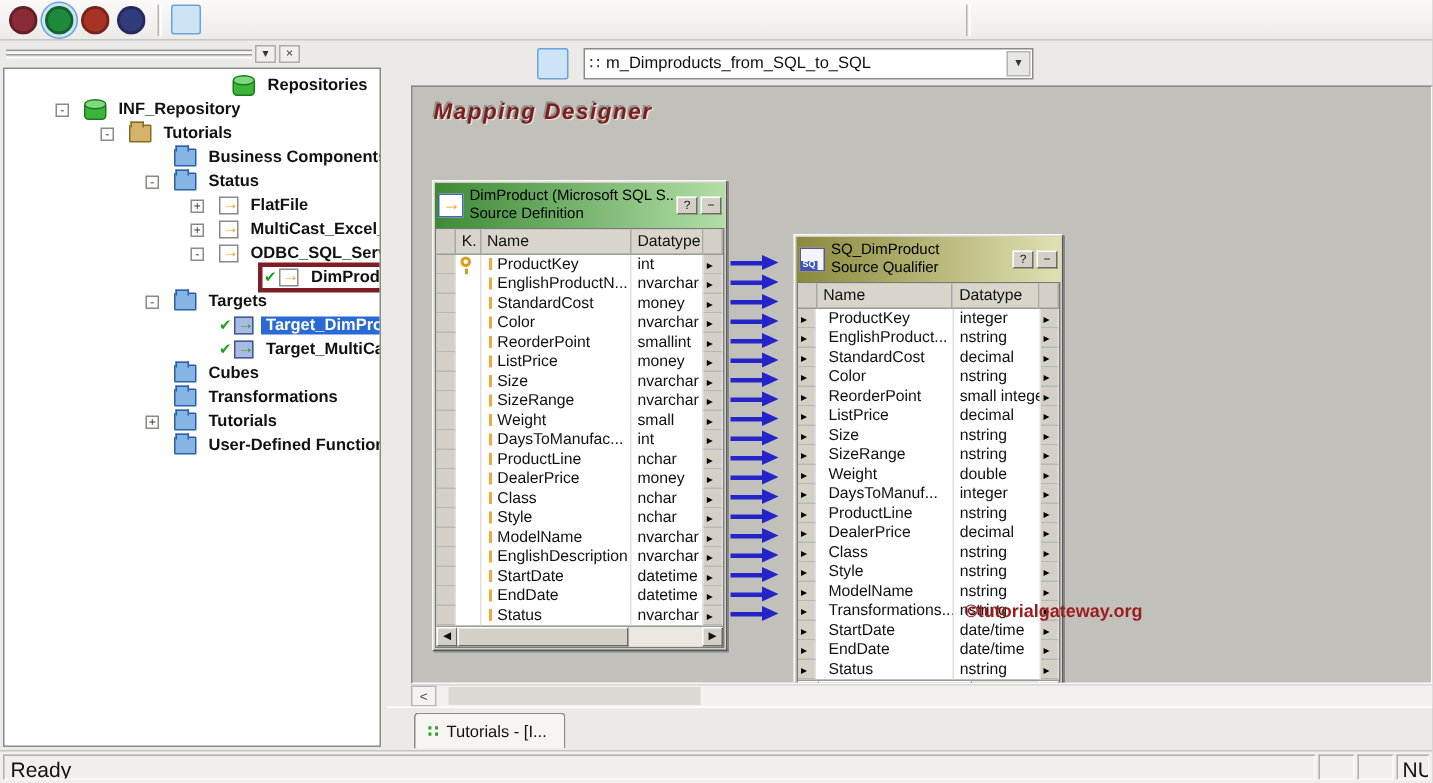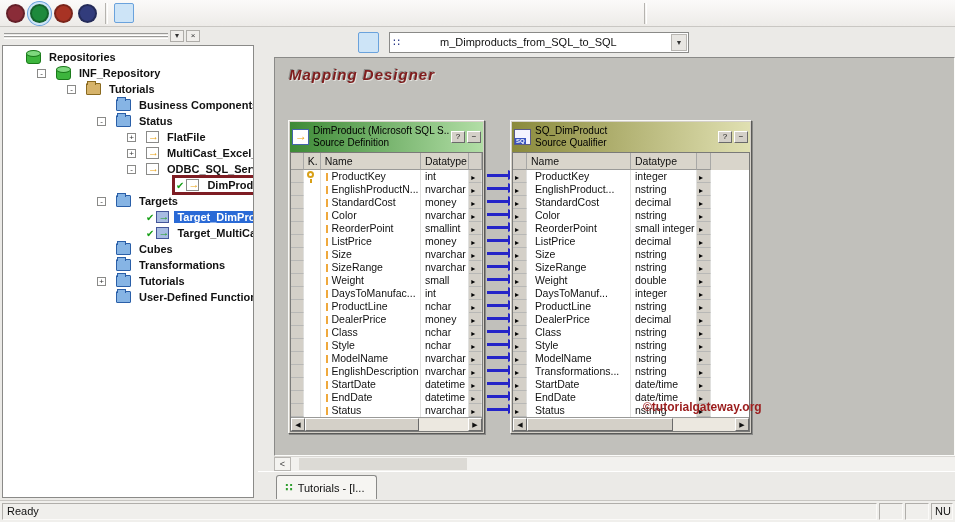--- a/index.html
+++ b/index.html
@@ -30,21 +30,21 @@
   .left-col { width:258px; flex:none; display:flex; flex-direction:column; }
   .dock-strip { height:16px; display:flex; align-items:center; padding:2px 2px 0 2px; }
   .grip { width:164px; margin-left:2px; }
   .grip div { height:3px; border-top:1px solid #9a9a98; border-bottom:1px solid #fff; }
   .ds-btn { width:14px; height:12px; background:#f0eeeb; border:1px solid #aeaca8; font-size:8px;
     line-height:9px; text-align:center; margin-left:2px; color:#333; }
   .navigator { flex:1; margin:2px 4px 2px 2px; background:#fff; border:1px solid #8a8a88; overflow:hidden; padding-top:3px; }
 
   
   .tree-row { display:flex; align-items:center; height:16px; font-weight:bold; white-space:nowrap; }
-  .tree-row[data-level="0"]{padding-left:4px;} .tree-row[data-level="1"]{padding-left:34px;}
+  .tree-row[data-level="0"]{padding-left:4px;justify-content:flex-end;} .tree-row[data-level="1"]{padding-left:34px;}
   .tree-row[data-level="2"]{padding-left:64px;} .tree-row[data-level="3"]{padding-left:94px;}
   .tree-row[data-level="4"]{padding-left:124px;} .tree-row[data-level="5"]{padding-left:154px;}
   .expand { width:18px; flex:none; }
   .expand span { display:none; width:9px; height:9px; border:1px solid #8a8a88; background:#fff;
     font-size:8px; line-height:7px; text-align:center; color:#333; font-weight:normal; }
   .tree-row[data-expand] .expand span { display:block; }
   .boxwrap { display:flex; align-items:center; padding:1px 5px 1px 1px; }
   .tree-row[data-boxed="true"] .boxwrap { outline:3px solid #7e1d23; }
   .check { display:none; color:#18a018; font-size:10px; margin-right:2px; }
   .check::before { content:"✔"; }
@@ -72,35 +72,35 @@
 
   
   .right-col { flex:1; display:flex; flex-direction:column; min-width:0; }
   .designer-toolbar { height:30px; display:flex; align-items:center; padding-left:16px; }
   .dticon { width:21px; height:21px; display:flex; align-items:center; justify-content:center;
     border:1px solid transparent; border-radius:2px; font-size:13px; }
   .dticon[data-selected="true"]{ background:#cde4f7; border-color:#6aa2dc; }
   .combobox { display:flex; align-items:center; width:300px; height:21px; background:#fff;
     border:1px solid #8a8a88; margin-left:10px; padding:1px 1px 1px 3px; }
   .cb-icon { color:#16267e; font-size:11px; margin-right:4px; }
-  .cb-text { flex:1; font-size:11px; white-space:nowrap; overflow:hidden;margin-left:36px; }
+  .cb-text { flex:1; font-size:11px; white-space:nowrap; overflow:hidden; }
   .cb-btn { width:16px; height:17px; background:#e8e6e2; border:1px solid #b8b6b2; text-align:center;
     font-size:7px; line-height:15px; color:#333; }
 
   .canvas { position:relative; flex:1; margin-left:16px; background:#c1c0bb; overflow:hidden;
     border:1px solid; border-color:#8a8a88 #fbfbf9 #fbfbf9 #8a8a88; }
   .watermark { position:absolute; left:14px; top:8px; font-size:15px; font-style:italic; font-weight:bold;
     color:#7f1d1d; letter-spacing:1px; text-shadow:1px 1px 0 #e2e2de,-1px -1px 0 #8f8f8c; }
   .credit { position:absolute; left:368px; top:342px; font-size:12px; font-weight:bold; color:#9b1c1c; z-index:60; }
 
   
   .twin { position:absolute; top:62px; background:#d4d0c8; padding:1px;
     border:1px solid; border-color:#f8f8f6 #5a5a58 #5a5a58 #f8f8f6; box-shadow:1px 1px 0 #8a8a88; z-index:10; }
   .twin.src { left:13px; width:197px; }
-  .twin.sq  { left:235px; width:242px; }
+  .twin.sq  { left:254px; width:180px;margin-top:36px; }
   .win-title { height:30px; display:flex; align-items:center; padding:1px 2px; }
   .src .win-title { background:linear-gradient(90deg,#3d8a36,#b2dea6); }
   .sq  .win-title { background:linear-gradient(90deg,#8a8a3c,#e0e0b2); }
   .win-icon { width:17px; height:16px; margin-right:4px; position:relative; flex:none; }
   .src .win-icon { background:#fff; border:1px solid #4466aa; }
   .src .win-icon::after { content:"→"; position:absolute; top:-1px; left:2px; color:#e8a010; font-size:12px; font-weight:bold; }
   .sq .win-icon { background:#f4f4ff; border:1px solid #5a5a88; }
   .sq .win-icon::after { content:"SQ"; position:absolute; bottom:0; left:0; background:#3a55c0; color:#fff;
     font-size:6px; font-weight:bold; padding:0 1px; }
   .win-ttl { flex:1; font-size:10px; line-height:12px; color:#000; white-space:nowrap; overflow:hidden; }
@@ -139,21 +139,21 @@
   
   .hscroll { height:15px; display:flex; margin-left:16px; background:#f2f1ee; border-top:1px solid #d8d6d2; }
   .hs-btn { width:17px; flex:none; background:#f4f3f0; border:1px solid #b8b6b2; font-size:9px; line-height:12px; text-align:center; color:#444; }
   .hs-track { flex:1; position:relative; }
   .hs-thumb { position:absolute; left:8px; top:1px; bottom:1px; width:168px; background:#dcdad5; }
   .tabbar { height:29px; padding:3px 0 0 18px; border-top:1px solid #fff; }
   .tab { display:inline-flex; align-items:center; height:24px; background:#f6f5f2; border:1px solid #8a8a88;
     border-bottom:none; border-radius:3px 3px 0 0; padding:0 12px 0 8px; font-size:11px; }
   .tab-icon { color:#2f9e2f; margin-right:5px; font-size:11px; font-weight:bold; }
   .statusbar { height:22px; display:flex; background:#f0efec; border-top:1px solid #c8c6c2; padding:2px; gap:2px; }
-  .st-cell { border:1px solid; border-color:#b0aeaa #fbfaf8 #fbfaf8 #b0aeaa; font-size:11px; padding:1px 4px;
+  .st-cell { border:1px solid; border-color:#b0aeaa #fbfaf8 #fbfaf8 #b0aeaa; font-size:14px; padding:1px 4px;
     overflow:hidden; white-space:nowrap; }
   .st-main { flex:1; } .st-sm { width:24px; flex:none; } .st-nu { width:22px; flex:none; padding:1px 0 1px 3px; }
 </style>
 </head>
 <body>
 
 <div class="toolbar-top">
   <div class="lbtn" data-tone="maroon"></div>
     <div class="lbtn" data-tone="green" data-selected="true"></div>
     <div class="lbtn" data-tone="red"></div>

